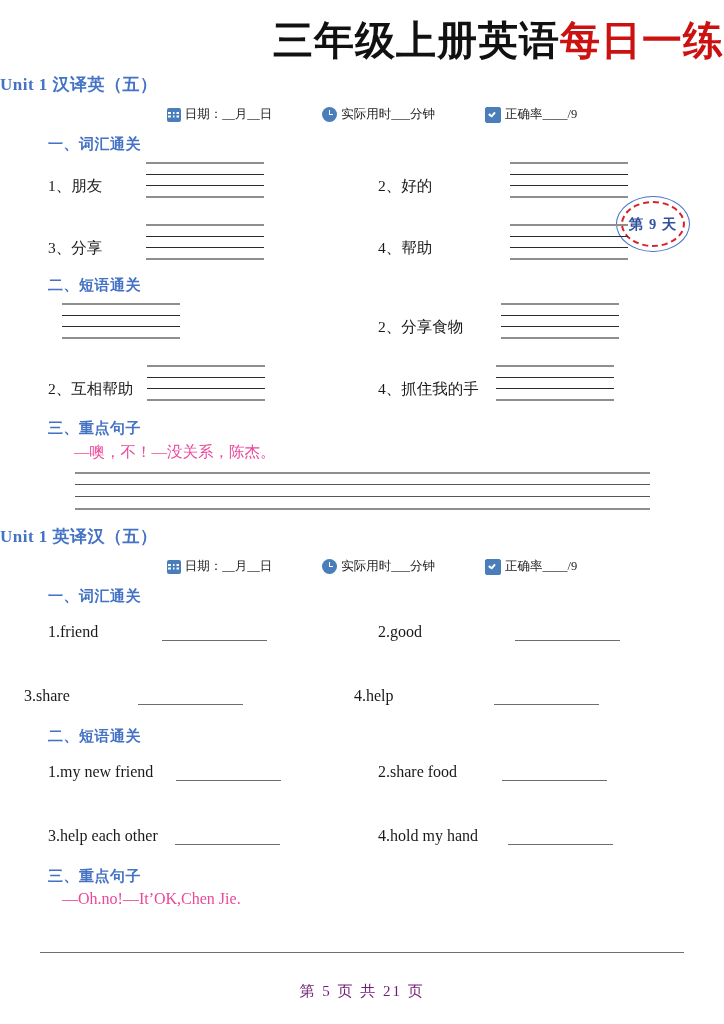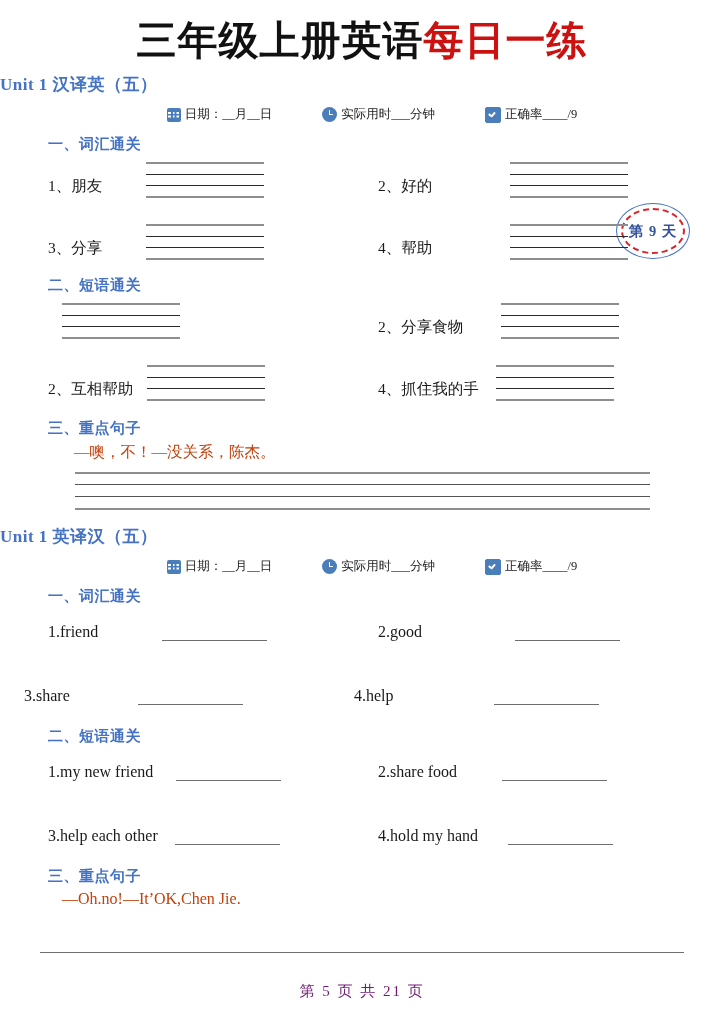--- a/index.html
+++ b/index.html
@@ -11,21 +11,21 @@
     width: 724px;
     height: 1024px;
     position: relative;
     font-family: "Liberation Serif", "DejaVu Serif", serif;
     color: #1a1a1a;
     overflow: hidden;
   }
 
   
   .page-title {
-    text-align: center;
+    text-align: right;
     padding-top: 18px;
     font-family: "Liberation Serif", "DejaVu Serif", serif;
     font-size: 40px;
     font-weight: bold;
     letter-spacing: 1px;
     line-height: 1.15;
     white-space: nowrap;
   }
   .title-black { color: #111111; }
   .title-red { color: #cc1111; }
@@ -233,21 +233,21 @@
   }
   .guide4-wide .ln { position: absolute; left: 0; right: 0; }
   .guide4-wide .ln.l1 { top: 3px;  background: #8e8e8e; height: 2px; }
   .guide4-wide .ln.l2 { top: 15px; background: #555555; height: 1.4px; }
   .guide4-wide .ln.l3 { top: 27px; background: #555555; height: 1.4px; }
   .guide4-wide .ln.l4 { top: 39px; background: #8e8e8e; height: 2px; }
 
   .sentence-line {
     margin: 4px 9px 0 74px;
     font-size: 15.5px;
-    color: #c2410c;
+    color: #ec4899;
     font-family: "Liberation Serif", "DejaVu Serif", serif;
     white-space: nowrap;
   }
 
   
   .footer-rule {
     position: absolute;
     left: 40px;
     right: 40px;
     top: 952px;
@@ -283,21 +283,21 @@
     <div class="meta-item">
       <span class="icon-clock"></span>
       <span>实际用时___分钟</span>
     </div>
     <div class="meta-item">
       <span class="icon-check"></span>
       <span>正确率____/9</span>
     </div>
   </div>
 
-  <div class="day-stamp" style="left:616px; top:130px;">
+  <div class="day-stamp" style="left:616px; top:123px;">
     <div class="inner-ring"></div>
     <div class="stamp-text">第 9 天</div>
   </div>
 
   <div style="margin-top:12px;">
     <div class="part-heading">一、词汇通关</div>
     <div class="item-row">
       <div class="item-cell left">
         <span class="item-label">1、朋友</span>
         <div class="guide4" style="width:118px; margin-left:44px;">

